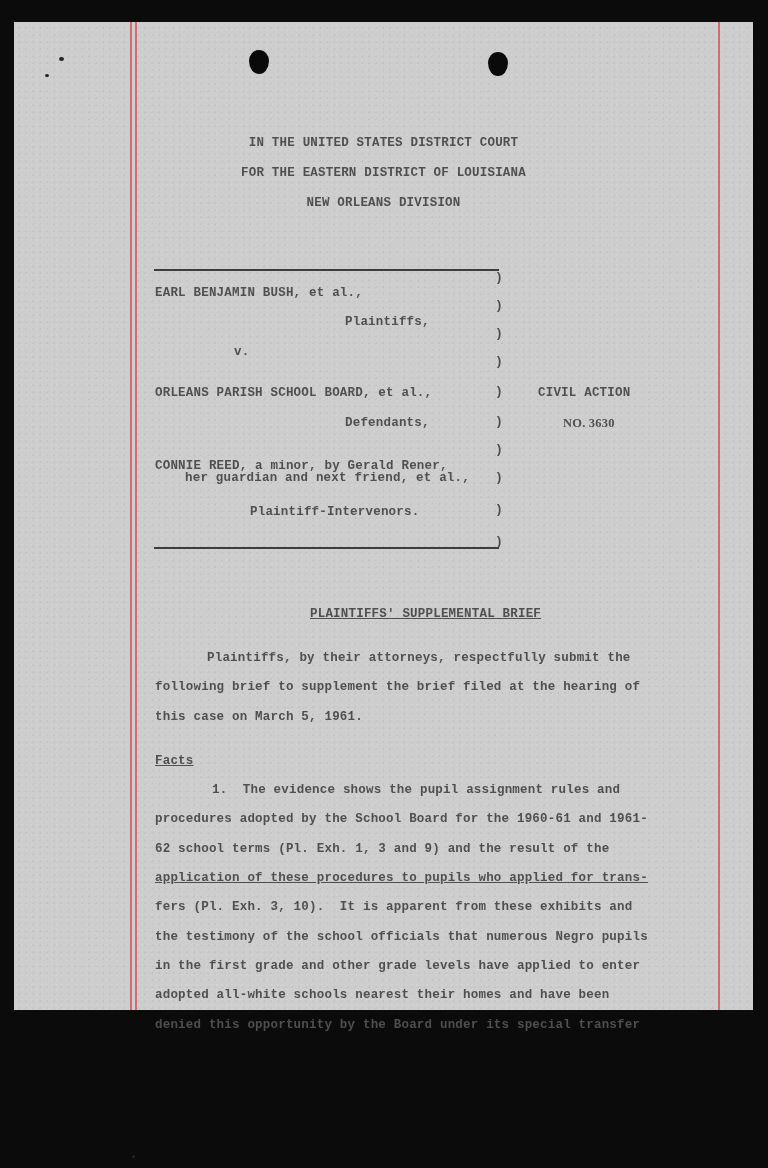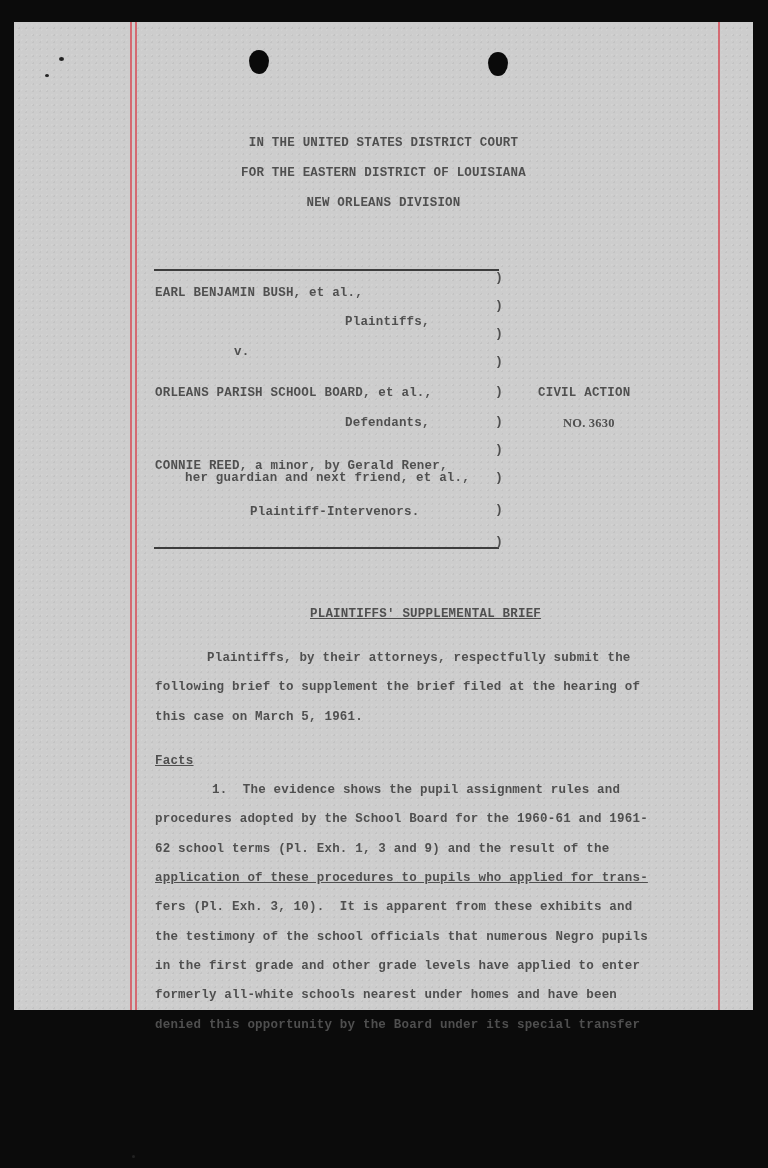--- a/index.html
+++ b/index.html
@@ -73,15 +73,15 @@
   <div class="txt" style="left:141px;top:688px;">this case on March 5, 1961.</div>
 
   <div class="txt u" style="left:141px;top:732px;">Facts</div>
   <div class="txt" style="left:198px;top:761px;">1.  The evidence shows the pupil assignment rules and</div>
   <div class="txt" style="left:141px;top:790px;">procedures adopted by the School Board for the 1960-61 and 1961-</div>
   <div class="txt" style="left:141px;top:820px;">62 school terms (Pl. Exh. 1, 3 and 9) and the result of the</div>
   <div class="txt" style="left:141px;top:849px;text-decoration:underline;">application of these procedures to pupils who applied for trans-</div>
   <div class="txt" style="left:141px;top:878px;">fers (Pl. Exh. 3, 10).  It is apparent from these exhibits and</div>
   <div class="txt" style="left:141px;top:908px;">the testimony of the school officials that numerous Negro pupils</div>
   <div class="txt" style="left:141px;top:937px;">in the first grade and other grade levels have applied to enter</div>
-  <div class="txt" style="left:141px;top:966px;">formerly all-white schools nearest under homes and have been</div>
+  <div class="txt" style="left:141px;top:966px;">adopted all-white schools nearest their homes and have been</div>
   <div class="txt" style="left:141px;top:996px;">denied this opportunity by the Board under its special transfer</div>
 </div>
 
 </body></html>

